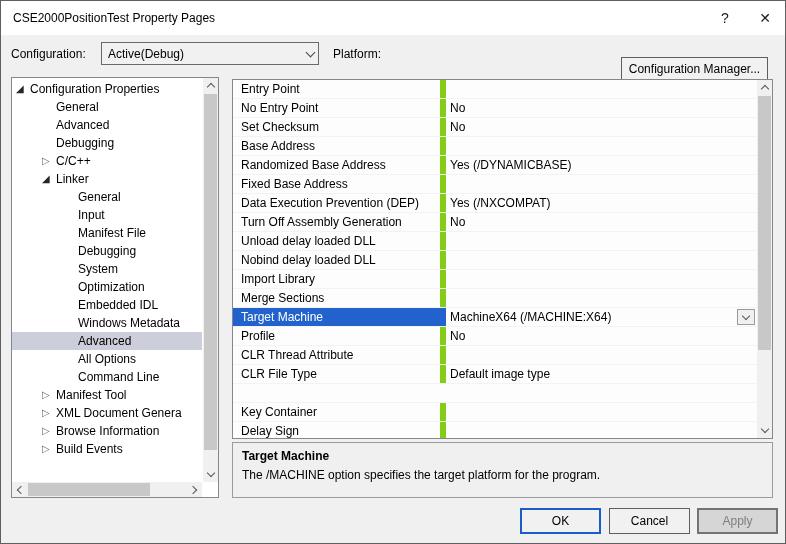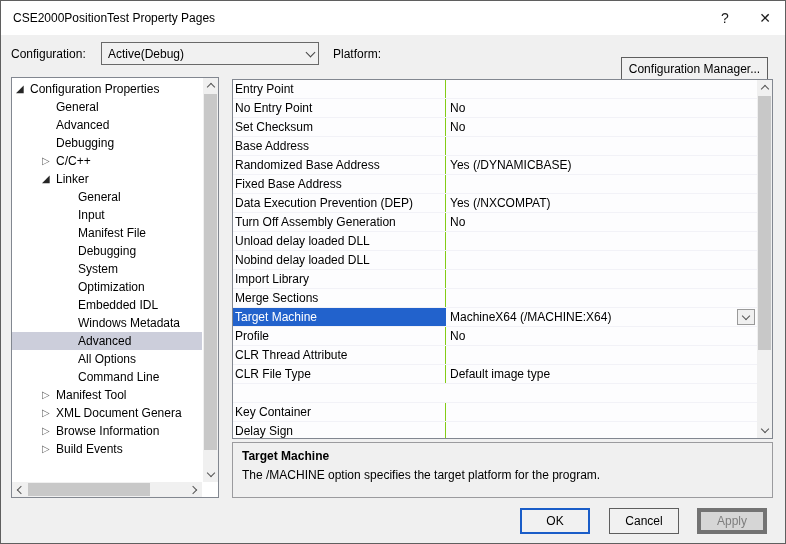--- a/index.html
+++ b/index.html
@@ -52,34 +52,34 @@
   .scroll-thumb-v{position:absolute;left:1px;right:1px;background:#C8C8C8;}
   .tree .scroll-thumb-v{top:16px;height:356px;}
   .hscroll{position:absolute;left:0;bottom:0;height:15px;width:190px;background:#F0F0F0;}
   .hscroll .scroll-btn.left{position:absolute;left:0;top:0;}
   .hscroll .scroll-btn.right{position:absolute;right:0;top:0;left:auto;}
   .scroll-thumb-h{position:absolute;top:1px;bottom:1px;left:16px;width:122px;background:#C8C8C8;}
   
   .grid{position:absolute;left:231px;top:78px;width:541px;height:360px;background:#FDFDFE;border:1px solid #828790;overflow:hidden;}
   .grid-rows{position:absolute;left:0;top:0;right:15px;overflow:hidden;height:100%;}
   .grid-row{display:flex;height:19px;border-bottom:1px solid #F2F2F7;}
-  .g-name{width:213px;flex:0 0 213px;padding-left:2px;line-height:18px;white-space:nowrap;overflow:hidden;border-right:1px solid #84cc16;}
+  .g-name{width:213px;flex:0 0 213px;padding-left:8px;line-height:18px;white-space:nowrap;overflow:hidden;border-right:6px solid #84cc16;}
   .g-value{flex:1;padding-left:4px;line-height:18px;white-space:nowrap;overflow:hidden;position:relative;}
   .grid-row.selected .g-name{background:#2262CC;color:#fff;border-right-color:#2262CC;}
   .g-combo-btn{position:absolute;right:2px;top:1px;width:18px;height:16px;background:#F0F0F0;border:1px solid #9a9a9a;display:flex;align-items:center;justify-content:center;}
   .grid .vscroll{height:100%;}
   .grid .scroll-thumb-v{top:16px;height:254px;}
   
   .descpanel{position:absolute;left:231px;top:441px;width:541px;height:56px;background:#F0F0F0;border:1px solid #9b9b9e;padding:6px 9px;}
   .desc-title{font-weight:bold;margin-bottom:5px;}
   
-  .dlg-btn{position:absolute;top:507px;width:70px;height:26px;display:flex;align-items:center;justify-content:center;}
+  .dlg-btn{position:absolute;top:507px;width:81px;height:26px;display:flex;align-items:center;justify-content:center;}
   #btn-ok{left:519px;background:#f1f1f1;border:2px solid #1A5DC8;}
   #btn-cancel{left:608px;background:#f1f1f1;border:1px solid #5e5e5e;}
-  #btn-apply{left:696px;background:#D6D6D6;border:4px solid #737373;color:#7E7E7E;}
+  #btn-apply{left:696px;background:#D6D6D6;border:2px solid #737373;color:#7E7E7E;}
 </style>
 </head>
 <body>
 
 <div class="dialog">
 
   <div class="titlebar">
     <span class="title-text">CSE2000PositionTest Property Pages</span>
     <span class="tb-spacer"></span>
     <span class="tb-btn">

